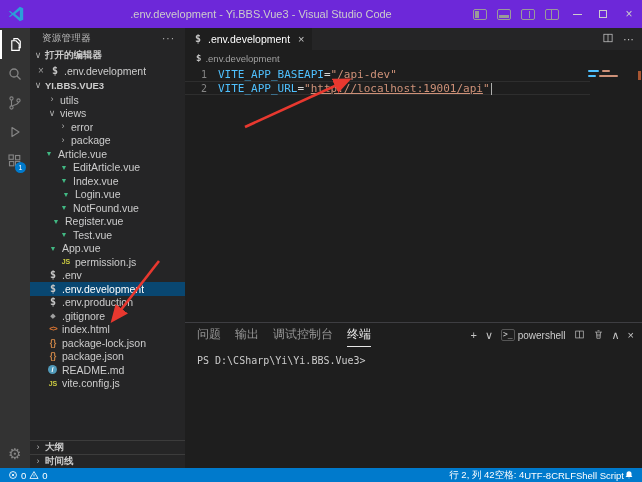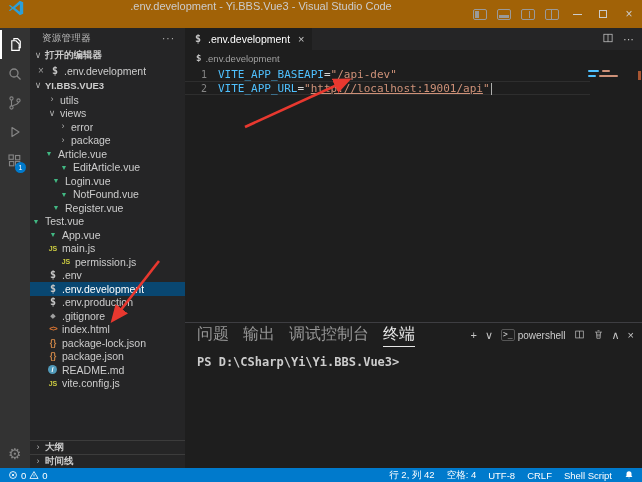--- a/index.html
+++ b/index.html
@@ -1,20 +1,20 @@
 <!DOCTYPE html>
 <html><head>
 <meta charset="utf-8">
 <style>
   *{margin:0;padding:0;box-sizing:border-box;}
   html,body{width:642px;height:482px;background:#1e1e1e;font-family:"Liberation Sans",sans-serif;overflow:hidden;}
   .window{position:relative;width:642px;height:482px;display:flex;flex-direction:column;background:#1e1e1e;}
 
   
-  .titlebar{position:relative;flex:0 0 28px;background:#a16207;display:flex;color:#cccccc;font-size:11px;}
+  .titlebar{position:relative;flex:0 0 28px;background:#6d28d9;display:flex;align-items:center;color:#cccccc;font-size:11px;}
   .vscode-logo{width:16px;height:16px;margin:0 8px;flex:0 0 16px;}
   .title-text{position:absolute;left:80px;right:200px;text-align:center;color:#cccccc;font-size:11px;white-space:nowrap;overflow:hidden;}
   .tb-controls{margin-left:auto;display:flex;align-items:center;height:100%;}
   .lt-icon{width:14px;height:11px;border:1px solid #9a9a9a;border-radius:2px;position:relative;margin:0 5px;display:inline-block;}
   .lt-icon i{position:absolute;background:#9a9a9a;}
   .f-left{left:1px;top:1px;bottom:1px;width:4px;}
   .f-bottom{left:1px;right:1px;bottom:1px;height:3px;}
   .f-right{right:1px;top:1px;bottom:1px;width:4px;background:transparent!important;border-left:1px solid #9a9a9a;}
   .lt-grid::after{content:"";position:absolute;left:5px;top:0;bottom:0;width:1px;background:#9a9a9a;}
   .win-btn{width:26px;height:28px;display:flex;align-items:center;justify-content:center;color:#cccccc;font-size:12px;}
@@ -80,32 +80,32 @@
   .mm-seg{height:2px;border-radius:1px;}
   .mm-key{background:#4fc1ff;width:11px;}
   .mm-str1{background:#ce9178;width:8px;}
   .mm-str2{background:#ce9178;width:19px;}
   .ruler-mark{position:absolute;top:5px;right:1px;width:3px;height:9px;background:#a85632;}
 
   
   .panel{flex:0 0 146px;border-top:1px solid #3e3e42;display:flex;flex-direction:column;background:#1e1e1e;}
   .panel-header{flex:0 0 24px;display:flex;align-items:center;padding:0 8px 0 12px;}
   .panel-tabs{display:flex;height:100%;}
-  .panel-tab{margin-right:14px;font-size:16px;color:#969696;display:flex;align-items:center;border-bottom:1px solid transparent;text-align:right;}
+  .panel-tab{margin-right:14px;font-size:12px;color:#969696;display:flex;align-items:center;border-bottom:1px solid transparent;text-align:right;}
   .panel-tab.active{color:#e7e7e7;border-bottom-color:#e7e7e7;}
   .panel-actions{margin-left:auto;display:flex;align-items:center;gap:8px;color:#c5c5c5;font-size:11px;}
   .pa-glyph{font-size:11px;line-height:1;}
   .ps{display:flex;align-items:center;gap:3px;font-size:10px;color:#cccccc;}
   .ps-icon{font-family:"DejaVu Sans Mono",monospace;font-size:8px;color:#cccccc;border:1px solid #555;border-radius:2px;padding:0 1px;line-height:1.2;}
-  .terminal{flex:1;font-family:"DejaVu Sans Mono","Liberation Mono",monospace;font-size:12px;color:#cccccc;padding:8px 0 0 12px;font-weight:bold;}
+  .terminal{flex:1;font-family:"DejaVu Sans Mono","Liberation Mono",monospace;font-size:10px;color:#cccccc;padding:8px 0 0 12px;}
 
   
   .statusbar{flex:0 0 14px;background:#007acc;color:#ffffff;display:flex;align-items:center;font-size:9.5px;padding:0 8px;}
   .sb-left{display:flex;align-items:center;gap:4px;}
-  .sb-right{margin-left:auto;display:flex;align-items:center;gap:12px;}
+  .sb-right{margin-left:auto;display:flex;align-items:center;}
   .sb-item{display:flex;align-items:center;gap:3px;white-space:nowrap;}
   .st-ic{display:flex;align-items:center;}
 
   
   .arrows{position:absolute;left:0;top:0;width:642px;height:482px;pointer-events:none;z-index:20;}
 </style>
 </head>
 <body>
 
 <div class="window">
@@ -217,43 +217,43 @@
             <span class="tree-label">package</span>
           </div>
           <div class="tree-row" style="padding-left: 13px;">
             <span class="fi fi-vue">▼</span>
             <span class="tree-label">Article.vue</span>
           </div>
           <div class="tree-row" style="padding-left: 28px;">
             <span class="fi fi-vue">▼</span>
             <span class="tree-label">EditArticle.vue</span>
           </div>
+          <div class="tree-row" style="padding-left: 28px;">
+            <span class="fi fi-vue">▼</span>
+            <span class="tree-label">Index.vue</span>
+          </div>
+          <div class="tree-row" style="padding-left: 30px;">
+            <span class="fi fi-vue">▼</span>
+            <span class="tree-label">Login.vue</span>
+          </div>
+          <div class="tree-row" style="padding-left: 28px;">
+            <span class="fi fi-vue">▼</span>
+            <span class="tree-label">NotFound.vue</span>
+          </div>
           <div class="tree-row" style="padding-left: 20px;">
             <span class="fi fi-vue">▼</span>
-            <span class="tree-label">Login.vue</span>
-          </div>
-          <div class="tree-row" style="padding-left: 28px;">
-            <span class="fi fi-vue">▼</span>
-            <span class="tree-label">NotFound.vue</span>
-          </div>
-          <div class="tree-row" style="padding-left: 20px;">
-            <span class="fi fi-vue">▼</span>
             <span class="tree-label">Register.vue</span>
           </div>
-          <div class="tree-row" style="">
+          <div class="tree-row" style="padding-left: 28px;">
             <span class="fi fi-vue">▼</span>
             <span class="tree-label">Test.vue</span>
           </div>
           <div class="tree-row" style="padding-left: 17px;">
             <span class="fi fi-vue">▼</span>
             <span class="tree-label">App.vue</span>
-          </div>
-          <div class="tree-row" style="padding-left: 17px;">
-            <span class="fi fi-js">JS</span>
-            <span class="tree-label">main.js</span>
           </div>
           <div class="tree-row" style="padding-left: 30px;">
             <span class="fi fi-js">JS</span>
             <span class="tree-label">permission.js</span>
           </div>
           <div class="tree-row" style="padding-left: 17px;">
             <span class="fi fi-env">$</span>
             <span class="tree-label">.env</span>
           </div>
           <div class="tree-row selected" style="padding-left: 17px;">

